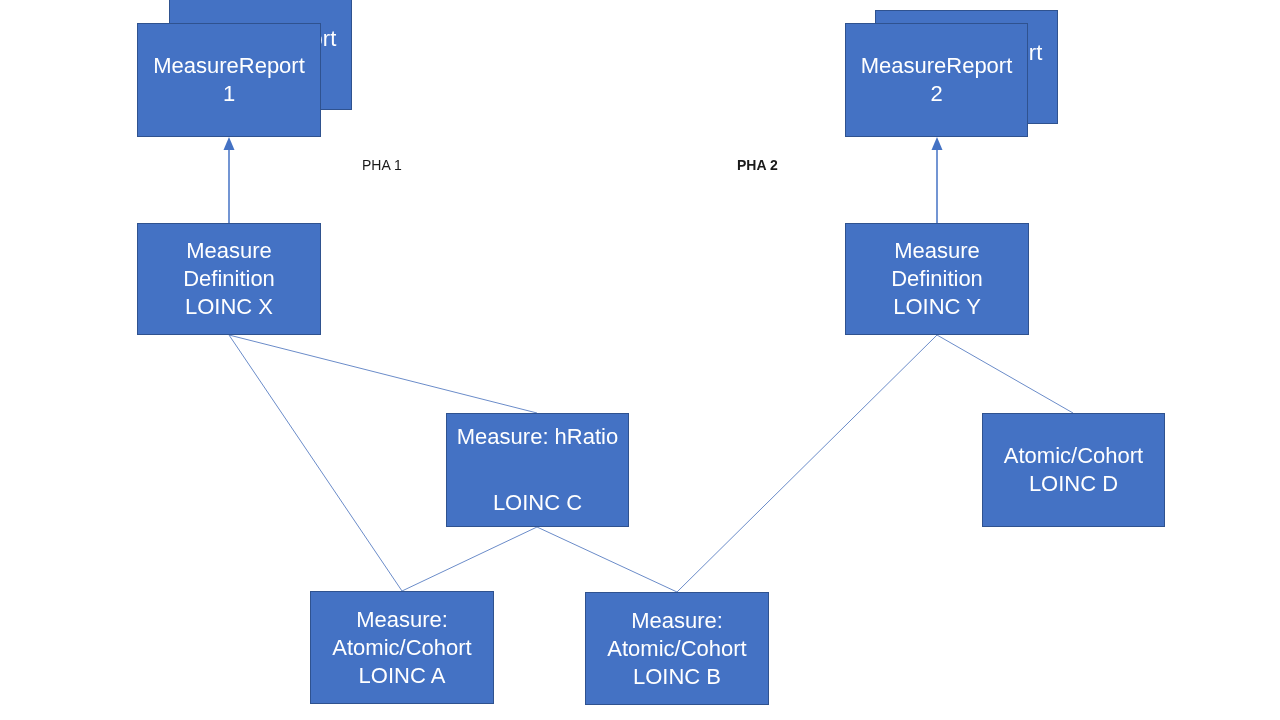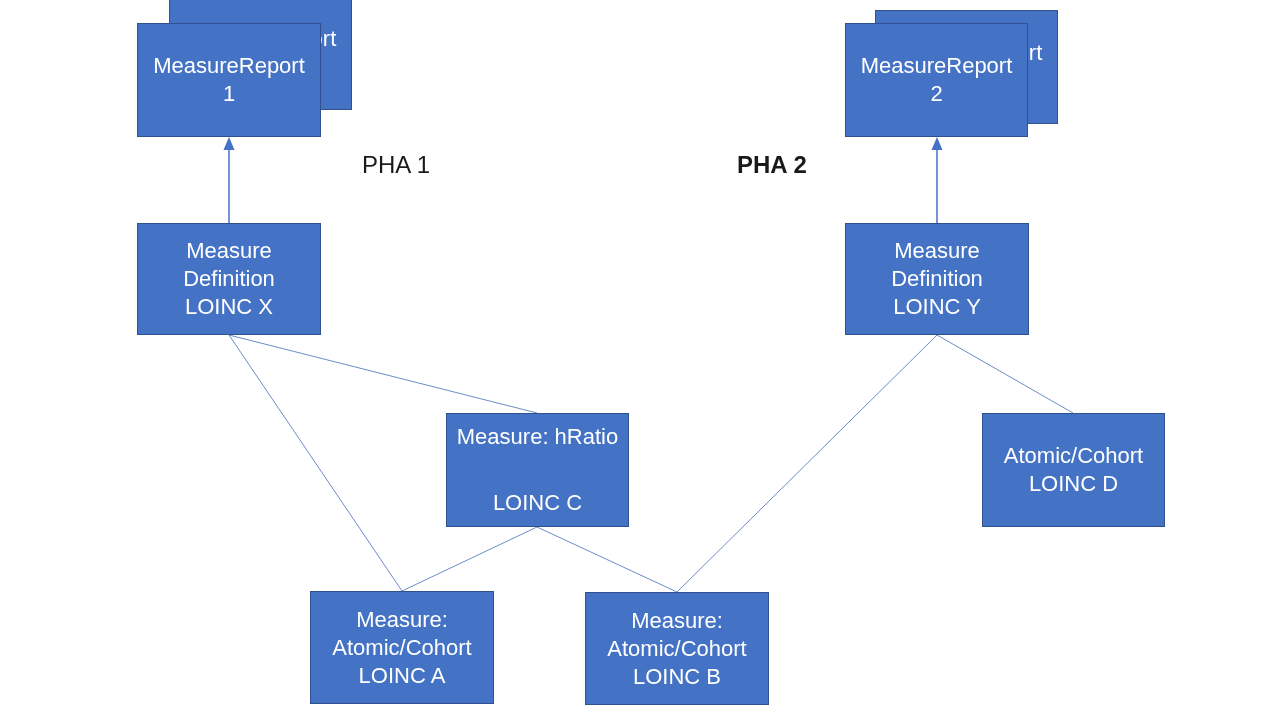--- a/index.html
+++ b/index.html
@@ -46,21 +46,21 @@
   #n-mdx      { left: 137px; top: 223px; width: 184px; height: 112px; }
   #n-mdy      { left: 845px; top: 223px; width: 184px; height: 112px; }
   #n-mc       { left: 446px; top: 413px; width: 183px; height: 114px; gap: 38px; }
   #n-md       { left: 982px; top: 413px; width: 183px; height: 114px; }
   #n-ma       { left: 310px; top: 591px; width: 184px; height: 113px; }
   #n-mb       { left: 585px; top: 592px; width: 184px; height: 113px; }
 
   .free-label {
     position: absolute;
     color: #1a1a1a;
-    font-size: 24px;
+    font-size: 14px;
     line-height: 26px;
     z-index: 3;
     white-space: nowrap;
   }
   #lbl-pha1 { left: 362px; top: 152px; }
   #lbl-pha2 { left: 737px; top: 152px; font-weight: bold; }
 </style>
 </head>
 <body>
 

